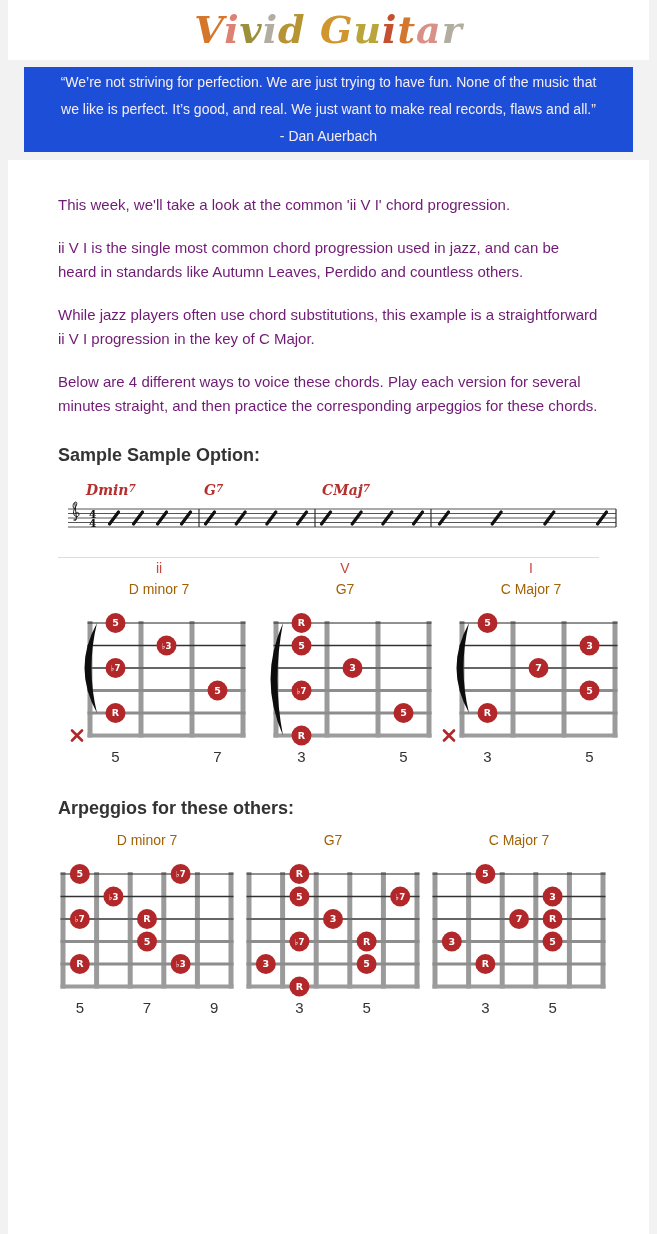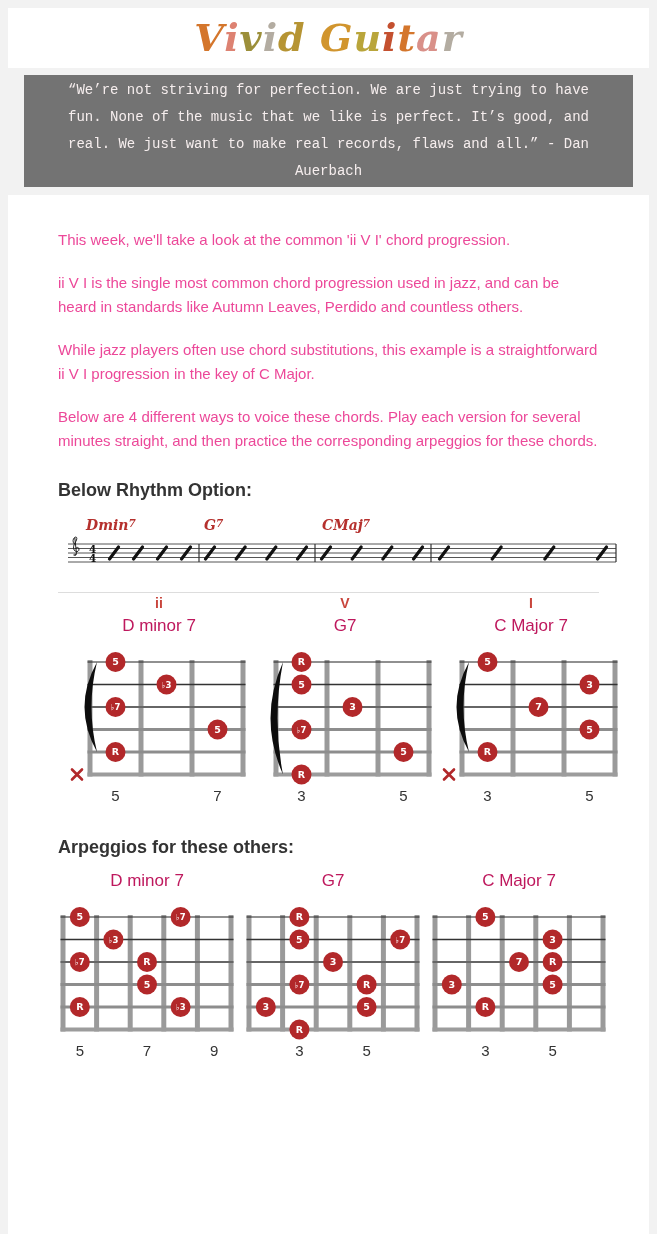--- a/index.html
+++ b/index.html
@@ -1,36 +1,36 @@
 <!DOCTYPE html>
 <html><head>
 <meta charset="utf-8">
 <style>
   html,body{margin:0;padding:0;}
   body{width:657px;height:1234px;background:#f2f2f2;overflow:hidden;
        font-family:"Liberation Sans",sans-serif;}
   .card{background:#ffffff;margin:0 8px;}
-  header.card{margin-top:8px;height:60px;display:flex;align-items:center;justify-content:center;}
+  header.card{height:60px;display:flex;align-items:center;justify-content:center;}
   .logo{font-family:"DejaVu Serif",serif;font-style:italic;font-weight:bold;
         font-size:38px;letter-spacing:1px;line-height:1;}
-  .banner{margin:7px 24px 0;background:#737373;color:#f6eeee;
-          font-family:Liberation Mono, monospace;font-size:14px;line-height:27px;
+  .banner{margin:7px 24px 0;background:#1d4ed8;color:#f6eeee;
+          font-family:Liberation Sans, sans-serif;font-size:14px;line-height:27px;
           text-align:center;padding:2px 34px;}
   .banner p{margin:0;}
   .content{margin-top:8px;padding:14px 50px 40px;height:1120px;box-sizing:border-box;}
   h1{font-size:27px;color:#c3362f;text-align:center;font-weight:400;margin:12px 0 4px;}
-  p.body{font-size:15px;line-height:24px;color:#ec4899;margin:19px 0;}
+  p.body{font-size:15px;line-height:24px;color:#701a75;margin:19px 0;}
   h2{font-size:18px;color:#333;margin:27px 0 13px;}
   .notation{margin-left:10px;}
   hr.sep{border:none;border-top:1px solid #ddd;margin:4px 0 0;}
   .chart-row{display:flex;gap:8px;}
   .chart-row.voicings{margin-left:12px;}
   .chart-col{width:178px;text-align:center;}
-  .numeral{color:#c9453c;font-size:14px;margin:2px 0 5px;font-weight:bold;}
-  .chart-name{color:#be185d;font-size:17px;margin-bottom:12px;}
+  .numeral{color:#c9453c;font-size:14px;margin:2px 0 5px;}
+  .chart-name{color:#a16207;font-size:14px;margin-bottom:12px;}
 </style>
 </head>
 <body>
 
 <div class="page">
 
   <header class="card">
     <div class="logo" id="logo"><span style="color: rgb(212, 118, 44);">V</span><span style="color: rgb(221, 130, 114);">i</span><span style="color: rgb(156, 143, 58);">v</span><span style="color: rgb(179, 172, 161);">i</span><span style="color: rgb(182, 148, 51);">d</span><span style="color: rgb(0, 0, 0);"> </span><span style="color: rgb(209, 149, 46);">G</span><span style="color: rgb(185, 165, 59);">u</span><span style="color: rgb(196, 80, 47);">i</span><span style="color: rgb(212, 118, 44);">t</span><span style="color: rgb(217, 144, 137);">a</span><span style="color: rgb(179, 172, 161);">r</span></div>
   </header>
 
@@ -40,21 +40,21 @@
 
   <main class="card content">
 
     <div id="paragraphs">
         <p class="body">This week, we'll take a look at the common 'ii V I' chord progression.</p>
         <p class="body">ii V I is the single most common chord progression used in jazz, and can be heard in standards like Autumn Leaves, Perdido and countless others.</p>
         <p class="body">While jazz players often use chord substitutions, this example is a straightforward ii V I progression in the key of C Major.</p>
         <p class="body">Below are 4 different ways to voice these chords. Play each version for several minutes straight, and then practice the corresponding arpeggios for these chords.</p>
       </div>
 
-    <h2>Below Rhythm Option:</h2>
+    <h2>Sample Sample Option:</h2>
     <div class="notation" id="rhythm"><svg xmlns="http://www.w3.org/2000/svg" width="560" height="70">
           <line x1="0" y1="30" x2="548" y2="30" stroke="#555" stroke-width="1"></line>
           <line x1="0" y1="34.5" x2="548" y2="34.5" stroke="#555" stroke-width="1"></line>
           <line x1="0" y1="39" x2="548" y2="39" stroke="#555" stroke-width="1"></line>
           <line x1="0" y1="43.5" x2="548" y2="43.5" stroke="#555" stroke-width="1"></line>
           <line x1="0" y1="48" x2="548" y2="48" stroke="#555" stroke-width="1"></line>
           <g transform="translate(2,21) scale(0.62)" fill="none" stroke="#111" stroke-width="1.5" stroke-linecap="round">
     <path d="M6.5,14 C4,11 4.5,7 7,4.5 C9,2.5 11,3 11,5.5 C11,9 8,12 6.5,16 C5,20 5.5,24 8.5,26 C11.5,28 15,26 14.5,22.5 C14,19.5 10.5,19 9.5,21.5"></path>
     <path d="M7.8,4.8 L10.5,30 C10.8,32.5 8,34 6,32.5"></path>
     <circle cx="8.3" cy="31.2" r="1.3" fill="#111" stroke="none"></circle>

